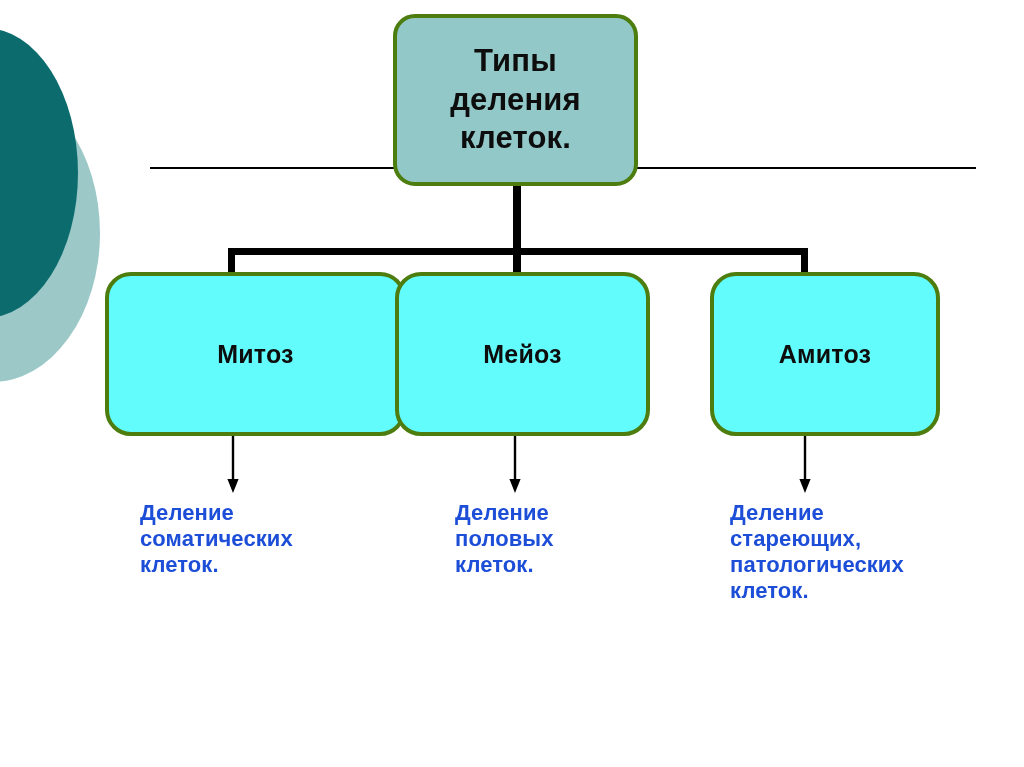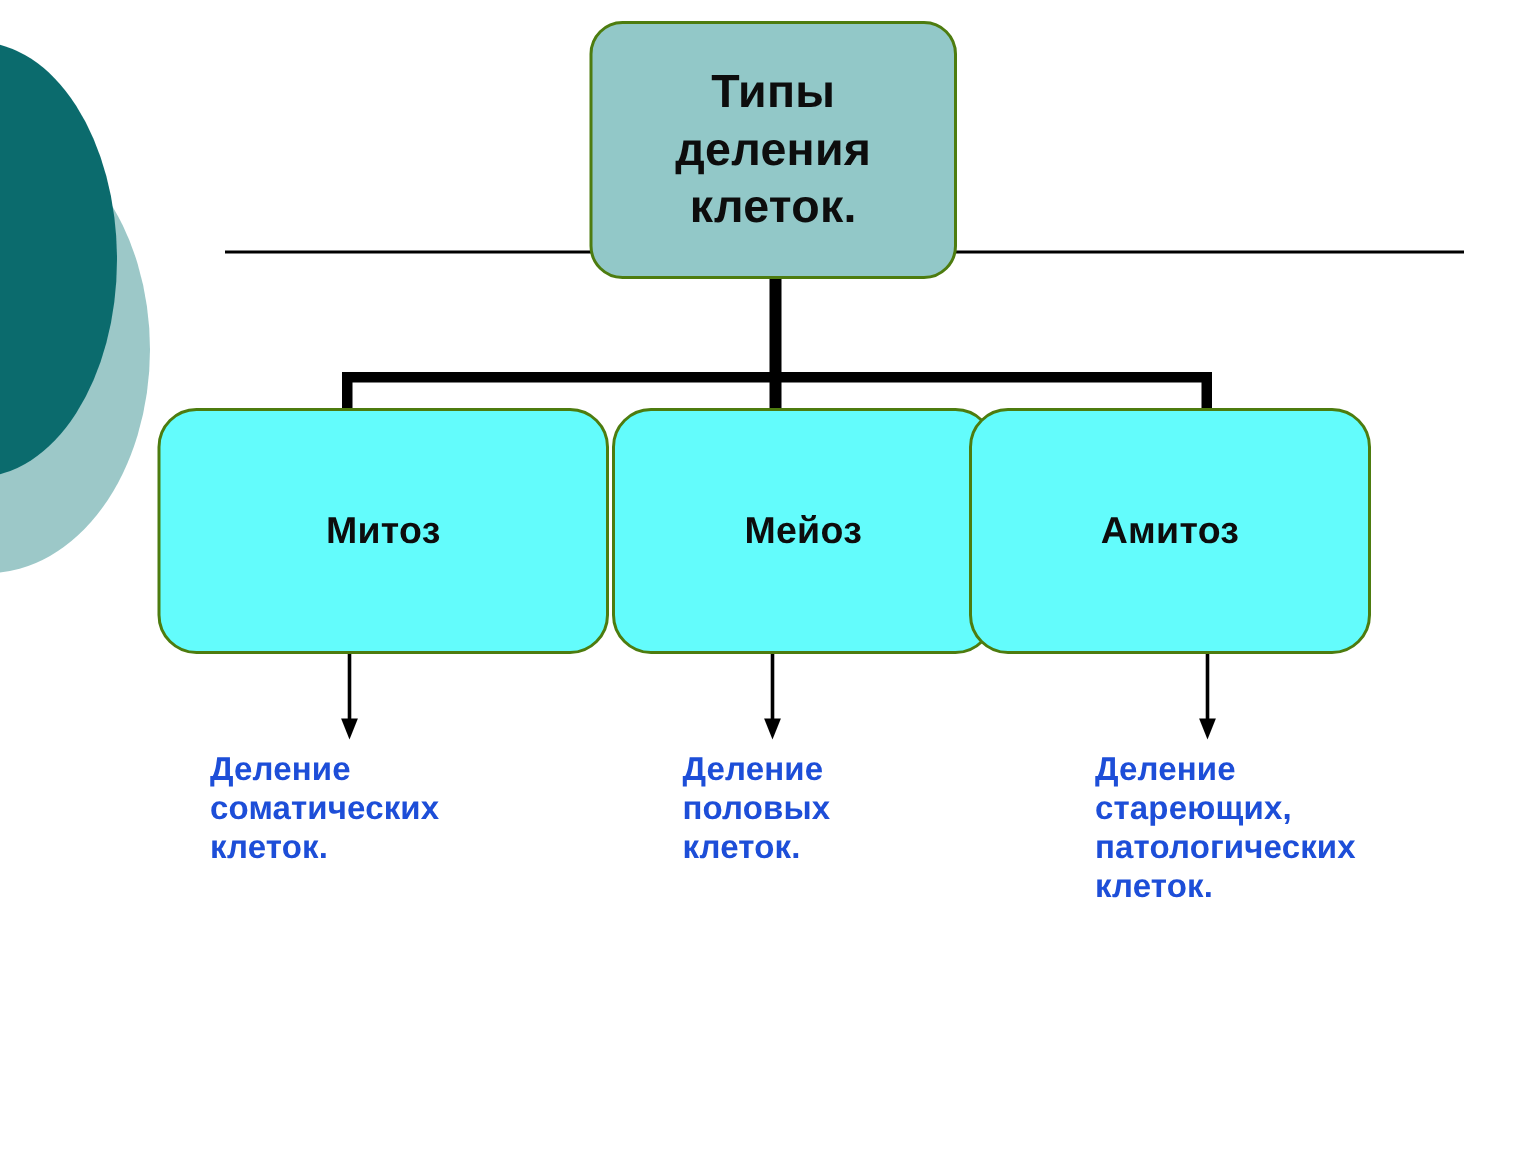--- a/index.html
+++ b/index.html
@@ -81,21 +81,21 @@
     left: 801px;
     top: 248px;
     width: 7px;
     height: 30px;
   }
 
   
   .node-box {
     position: absolute;
     box-sizing: border-box;
-    border: 2px solid #4d7c0f;
+    border: 4px solid #4d7c0f;
     display: flex;
     align-items: center;
     justify-content: center;
     text-align: center;
   }
   #title-box {
     left: 393px;
     top: 14px;
     width: 245px;
     height: 172px;
@@ -110,22 +110,22 @@
     line-height: 1.24;
     letter-spacing: 0.2px;
   }
   .branch-box {
     top: 272px;
     height: 164px;
     background: #63FCFC;
     border-radius: 26px;
   }
   #branch-box-1 { left: 105px;  width: 301px; }
-  #branch-box-2 { left: 408px;  width: 255px; }
-  #branch-box-3 { left: 646px;  width: 268px; }
+  #branch-box-2 { left: 395px;  width: 255px; }
+  #branch-box-3 { left: 710px;  width: 230px; }
   .branch-box .node-label {
     font-size: 25px;
     font-weight: bold;
     color: #0d0d0d;
     letter-spacing: 0.2px;
   }
 
   
   .arrow {
     position: absolute;

